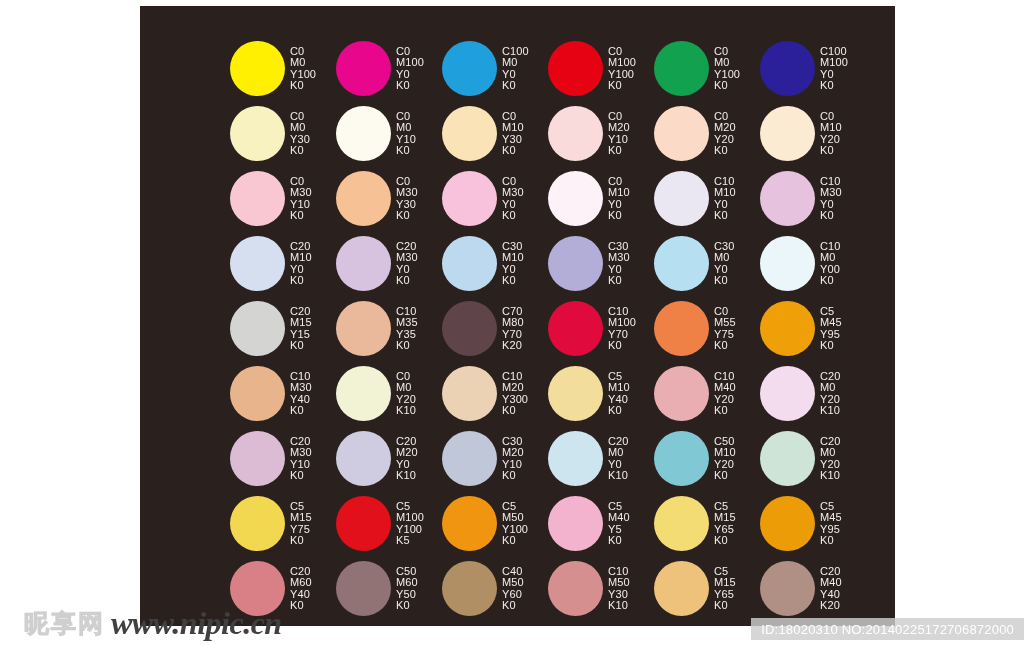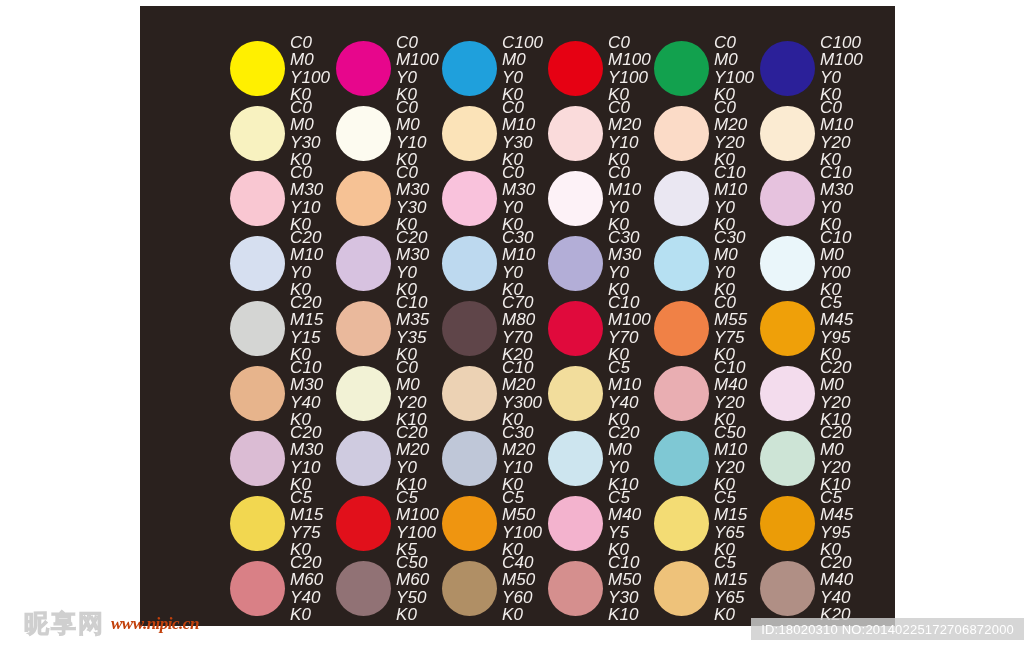--- a/index.html
+++ b/index.html
@@ -50,25 +50,24 @@
     height: 55px;
     border-radius: 50%;
     flex: 0 0 55px;
   }
 
   .swatch-labels {
     display: flex;
     flex-direction: column;
     justify-content: center;
     line-height: 1.02;
-    font-size: 17px;
+    font-size: 11px;
     color: #f2eeec;
     letter-spacing: 0.1px;
     white-space: nowrap;
-    font-style: italic;
   }
   .swatch-labels span {
     display: block;
   }
 
   
   #watermark-left {
     position: absolute;
     left: 24px;
     bottom: 8px;
@@ -80,24 +79,24 @@
   #watermark-cjk {
     font-size: 25px;
     font-weight: bold;
     color: transparent;
     -webkit-text-stroke: 1px #cfcfcf;
     letter-spacing: 2px;
     font-family: "DejaVu Sans", sans-serif;
     line-height: 1;
   }
   #watermark-url {
-    font-size: 17px;
+    font-size: 32px;
     font-weight: bold;
     font-style: italic;
-    color: #c2410c;
+    color: #404040;
     font-family: "Liberation Serif", serif;
     letter-spacing: -0.5px;
     line-height: 1;
   }
 
   
   #id-strip {
     position: absolute;
     right: 0px;
     bottom: 6px;

